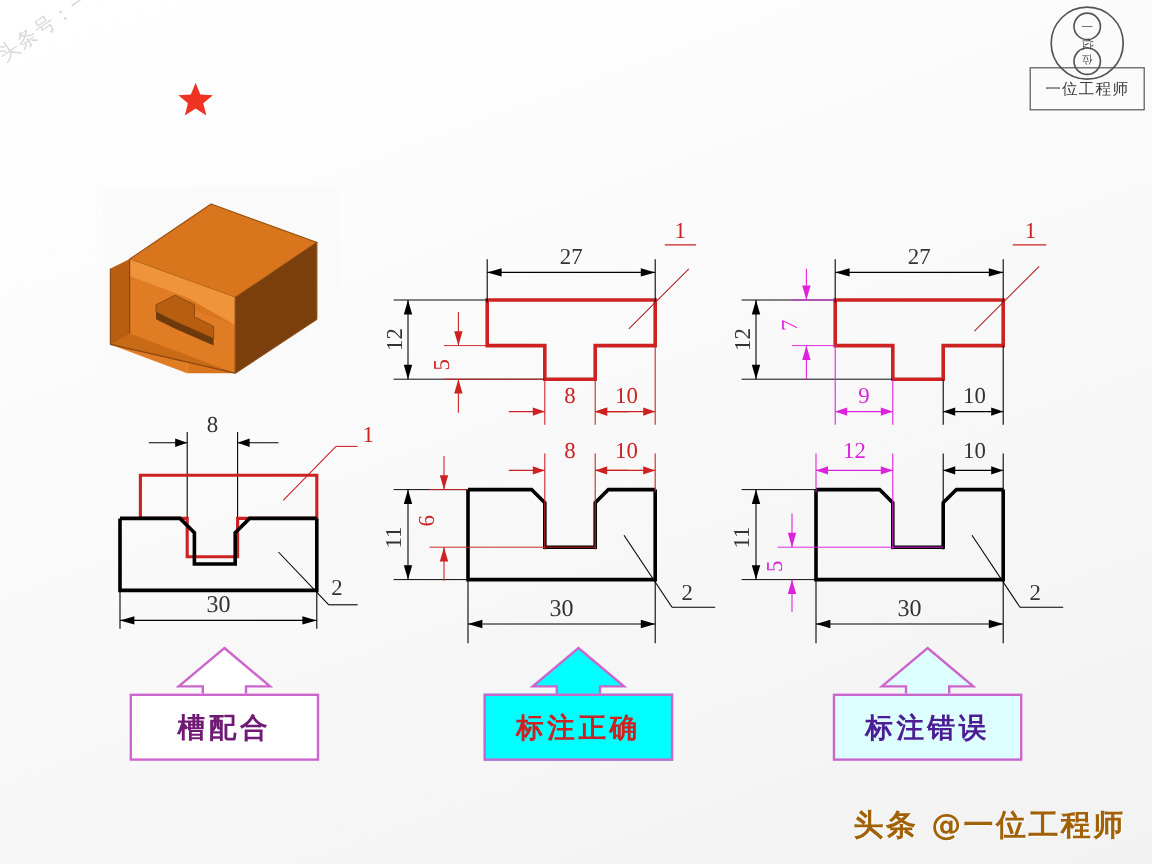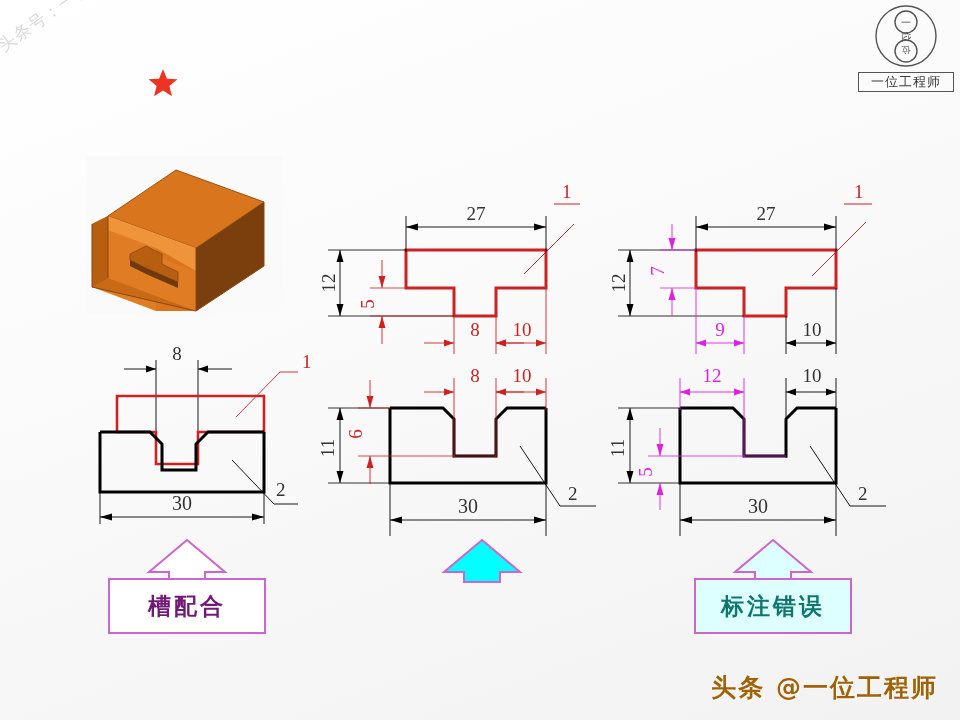--- a/index.html
+++ b/index.html
@@ -16,21 +16,21 @@
     left:-6px;top:38px;width:200px;
     transform:rotate(-35deg);transform-origin:left top;
     color:#d9d9d9;font-size:17px;letter-spacing:1px;
     font-family:"DejaVu Sans",sans-serif;white-space:nowrap;
     user-select:none;
   }
 
   
   #logo{right:6px;top:4px;width:96px;height:88px;}
   #logo .lbl{
-    position:absolute;left:0;bottom:0;width:96px;height:20px;
+    position:absolute;left:0;bottom:0;width:96px;height:36px;
     border:1.4px solid #555;box-sizing:border-box;
     display:flex;align-items:center;justify-content:center;
     font-size:13px;color:#3a3a3a;letter-spacing:1px;background:transparent;
   }
 
   
   #title-row{left:148px;top:68px;display:flex;align-items:center;gap:14px;}
   #star{width:30px;height:30px;display:block;}
   #title-text{font-size:28px;color:#1b1b1b;letter-spacing:2px;white-space:nowrap;}
 
@@ -52,21 +52,21 @@
   .callout .arrow{position:absolute;left:50%;transform:translateX(-50%);top:0;}
 
   #co1{left:108px;top:538px;width:158px;height:96px;}
   #co1 .box{width:158px;height:56px;border:2px solid #cc66cc;background:#ffffff;
             color:#701a75;font-size:23px;font-family:"DejaVu Sans",sans-serif;font-weight:bold;}
   #co2{left:403px;top:538px;width:158px;height:96px;}
   #co2 .box{width:158px;height:56px;border:2px solid #cc66cc;background:#00ffff;
             color:#cc2222;font-size:23px;font-family:"DejaVu Sans",sans-serif;font-weight:bold;}
   #co3{left:694px;top:538px;width:158px;height:96px;}
   #co3 .box{width:158px;height:56px;border:2px solid #cc66cc;background:#ddffff;
-            color:#0f766e;font-size:23px;font-family:"DejaVu Sans",sans-serif;font-weight:bold;}
+            color:#4c1d95;font-size:23px;font-family:"DejaVu Sans",sans-serif;font-weight:bold;}
 
   
   #wm-br{
     right:22px;bottom:16px;color:#a16207;font-size:25px;letter-spacing:2px;
     font-family:"DejaVu Sans",sans-serif;font-weight:bold;white-space:nowrap;
     text-shadow:1px 1px 0 #ffffff;user-select:none;
   }
 </style>
 </head>
 <body>
@@ -351,20 +351,21 @@
     <svg class="arrow" width="84" height="44" viewBox="0 0 84 44">
       <polygon points="42,2 80,34 60,34 60,44 24,44 24,34 4,34" fill="#ffffff" stroke="#cc66cc" stroke-width="2"></polygon>
     </svg>
     <div class="box">槽配合</div>
   </div>
 
   <div class="callout" id="co2">
     <svg class="arrow" width="84" height="44" viewBox="0 0 84 44">
       <polygon points="42,2 80,34 60,34 60,44 24,44 24,34 4,34" fill="#00ffff" stroke="#cc66cc" stroke-width="2"></polygon>
     </svg>
+    <div class="box">标注正确</div>
   </div>
 
   <div class="callout" id="co3">
     <svg class="arrow" width="84" height="44" viewBox="0 0 84 44">
       <polygon points="42,2 80,34 60,34 60,44 24,44 24,34 4,34" fill="#ddffff" stroke="#cc66cc" stroke-width="2"></polygon>
     </svg>
     <div class="box">标注错误</div>
   </div>
 
   <div class="abs" id="wm-br">头条 @一位工程师</div>

